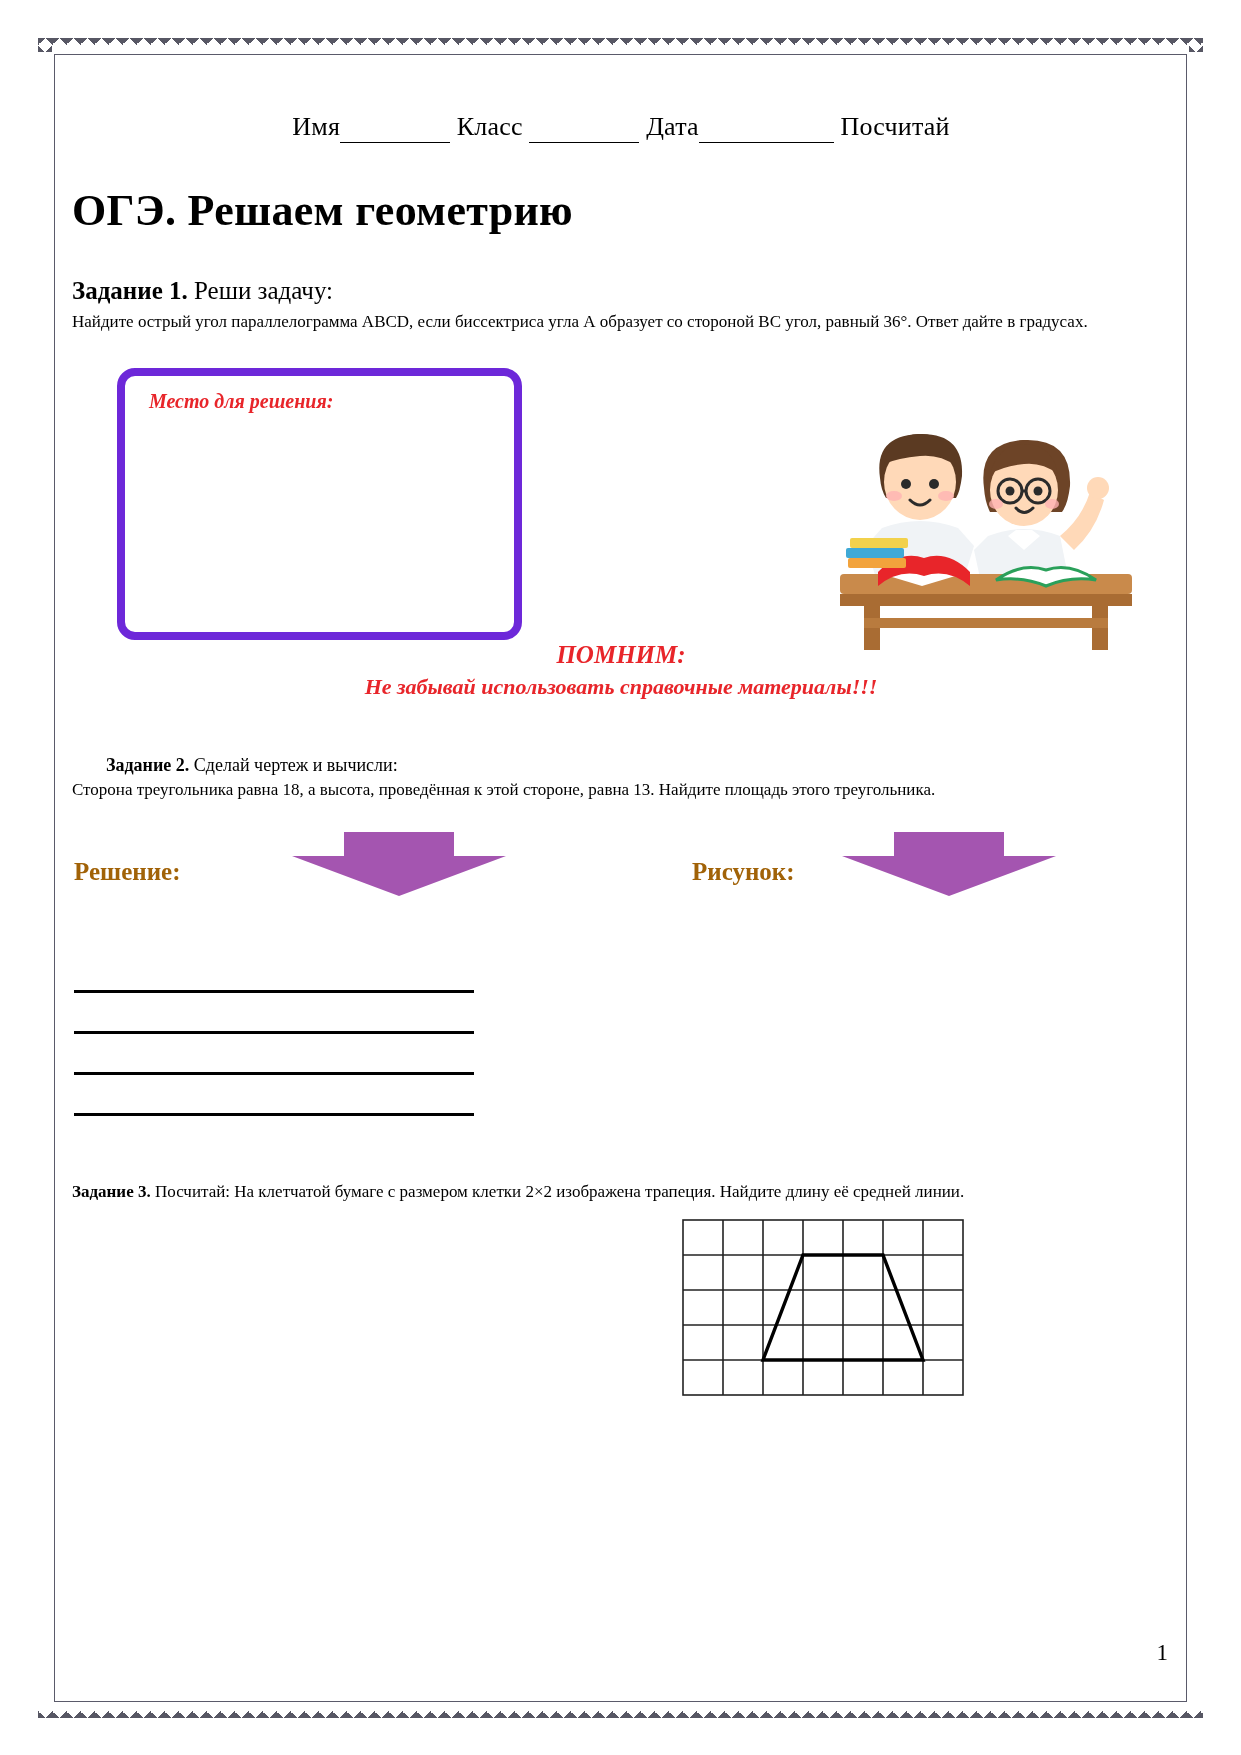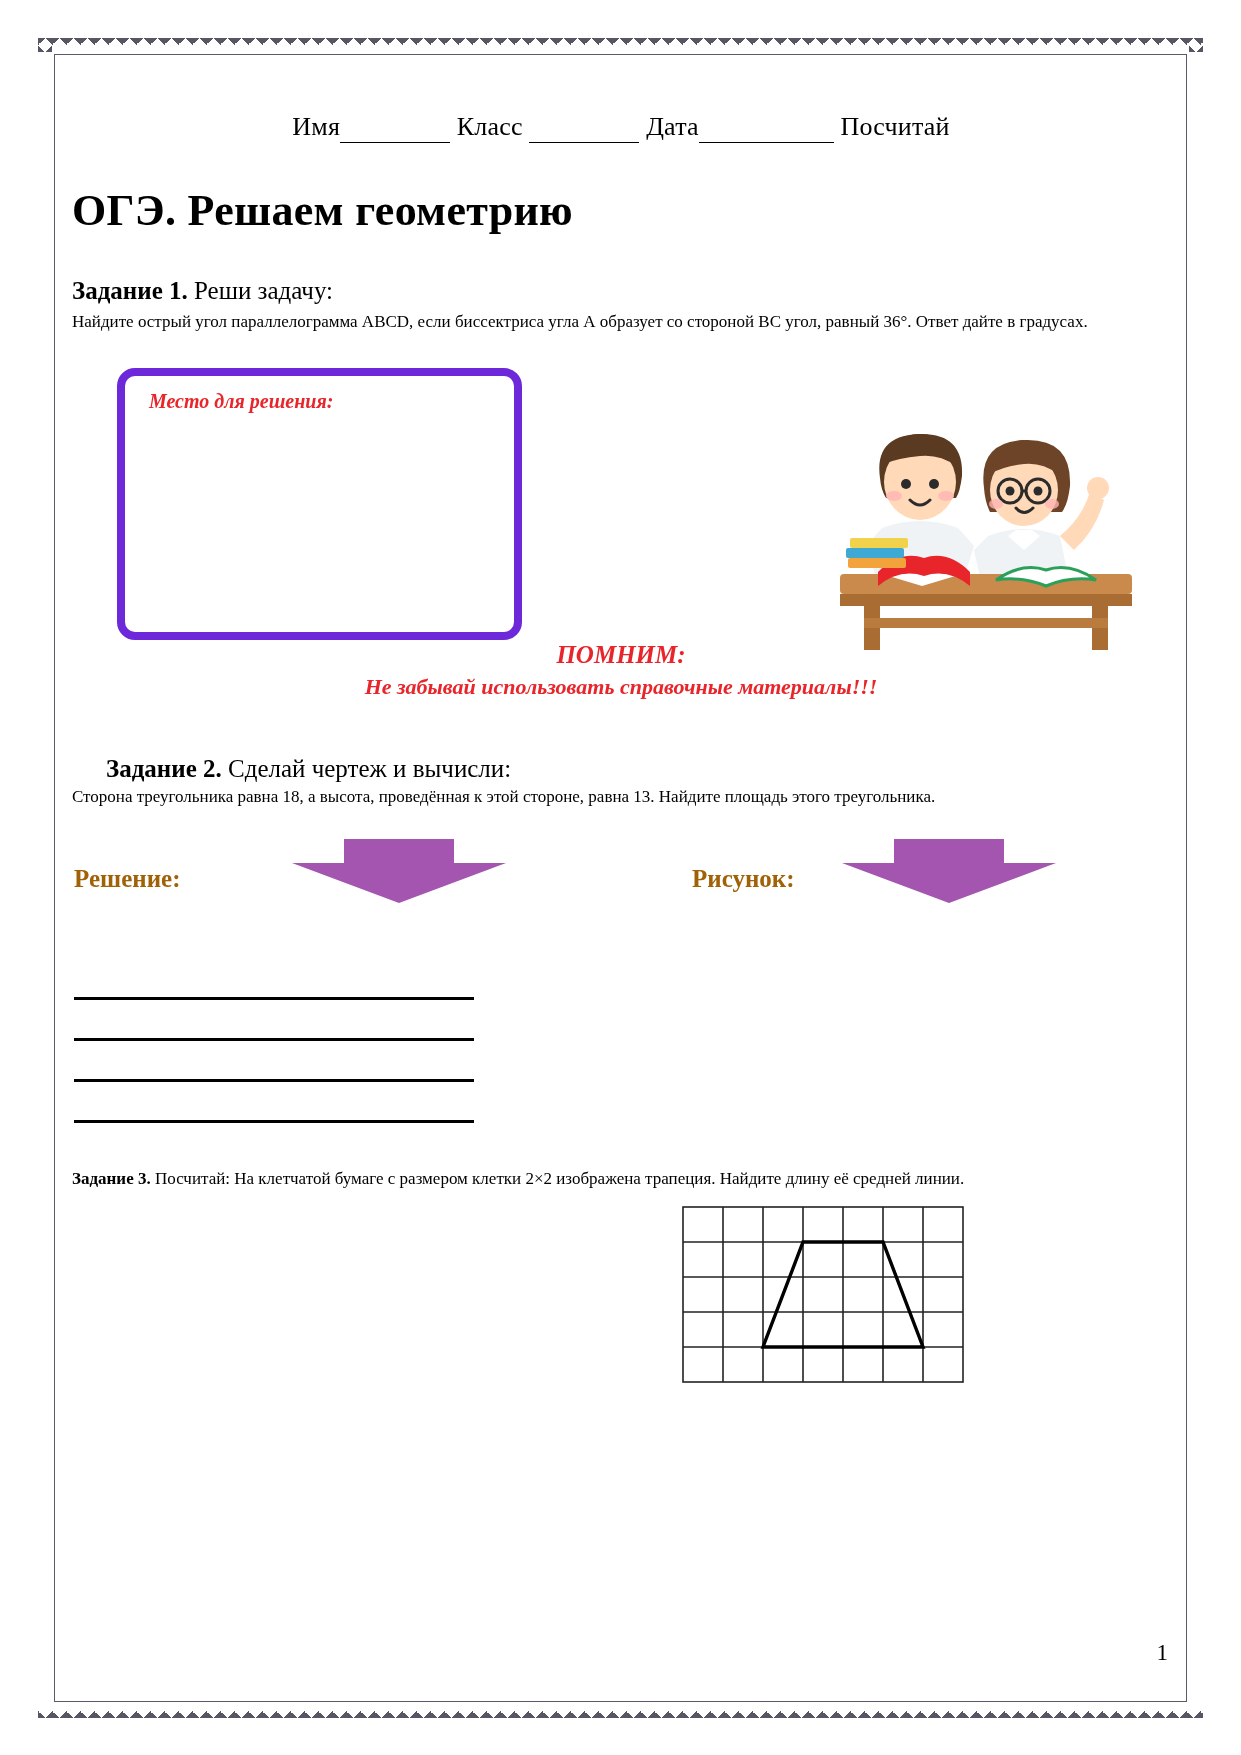--- a/index.html
+++ b/index.html
@@ -139,21 +139,21 @@
     color: #e8252a;
     font-weight: bold;
     font-style: italic;
     font-size: 25px;
     line-height: 1.35;
     margin-top: -22px;
   }
   .remember .l2 { font-size: 22px; }
 
   .task2 { margin-top: 54px; }
-  .task2-head { font-size: 25px; text-indent: 34px; }
+  .task2-head { font-size: 18px; text-indent: 34px; }
 
   .arrow-row {
     position: relative;
     height: 72px;
     margin-top: 26px;
   }
   .label-blue {
     color: #a16207;
     font-weight: bold;
     font-size: 25px;
@@ -172,21 +172,21 @@
   .answer-lines {
     margin-top: 52px;
     margin-left: 2px;
   }
   .answer-lines .line {
     width: 400px;
     border-bottom: 3px solid #000;
     height: 38px;
   }
 
-  .task3 { margin-top: 44px; }
+  .task3 { margin-top: 64px; }
 
   .grid-wrap {
     position: relative;
     margin-top: 14px;
     margin-left: 610px;
     width: 322px;
     height: 200px;
   }
 
   .page-number {

